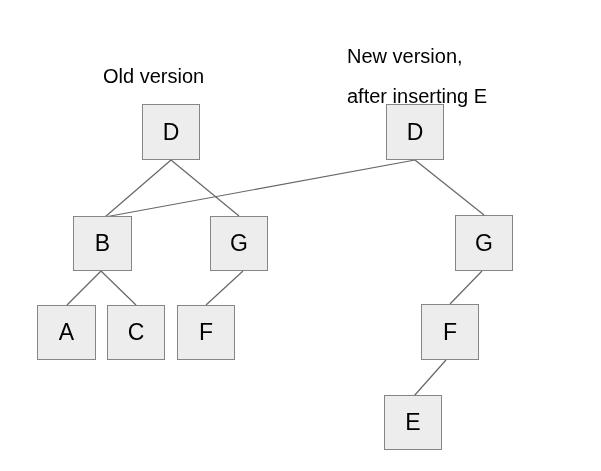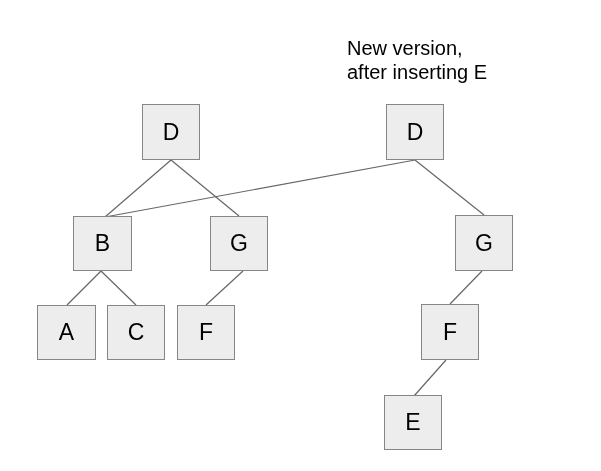--- a/index.html
+++ b/index.html
@@ -20,21 +20,21 @@
     position: absolute;
     left: 0;
     top: 0;
     width: 601px;
     height: 471px;
     pointer-events: none;
   }
   .caption {
     position: absolute;
     font-size: 20px;
-    line-height: 24px;
+    line-height: 40px;
     color: #000000;
     white-space: pre-line;
     letter-spacing: 0px;
   }
   #caption-old   { left: 103px; top: 56px;  }
   #caption-new   { left: 347px; top: 36px;  }
 
   .node {
     position: absolute;
     box-sizing: border-box;
@@ -64,20 +64,21 @@
       <line x1="243" y1="271" x2="206" y2="305"></line>
 
       <line x1="415" y1="160" x2="484" y2="215"></line>
       <line x1="482" y1="271" x2="450" y2="304"></line>
       <line x1="446" y1="360" x2="414" y2="396"></line>
 
       <line x1="415" y1="160" x2="105" y2="217"></line>
     </g>
   </svg>
 
+  <div class="caption" id="caption-old">Old version</div>
 
   <div class="caption" id="caption-new">New version,
 after inserting E</div>
 
   <div class="node" style="left:142px; top:104px; width:58px; height:56px;">
     <span class="node-label">D</span>
   </div>
 
   <div class="node" style="left:73px; top:216px; width:59px; height:55px;">
     <span class="node-label">B</span>

